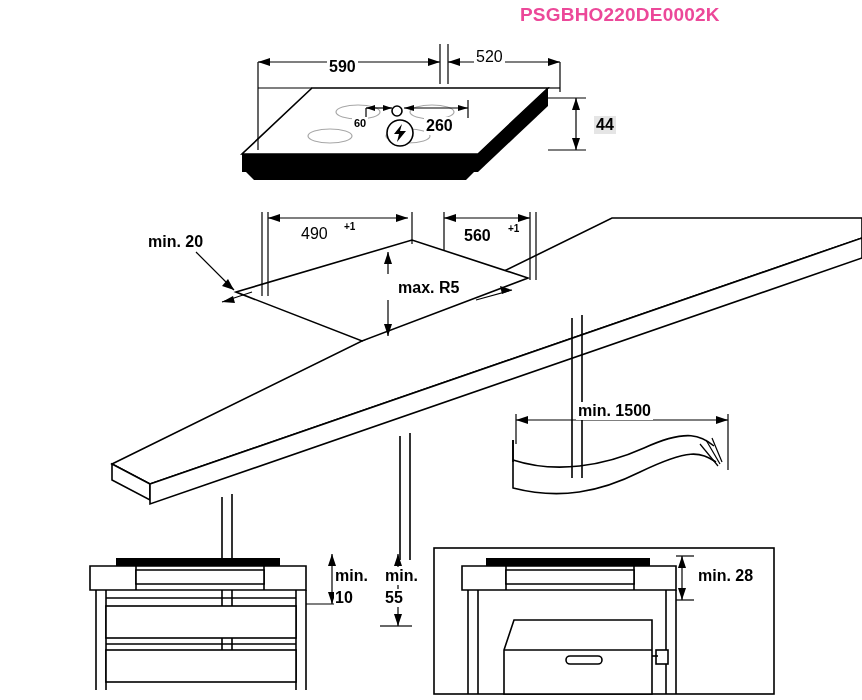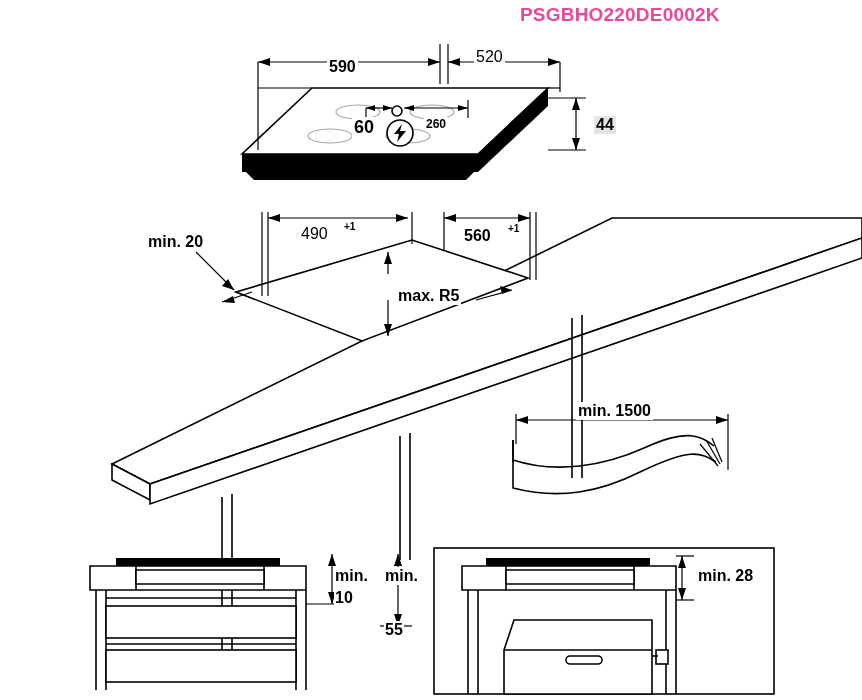--- a/index.html
+++ b/index.html
@@ -262,34 +262,34 @@
       <polygon class="fillblack" points="682,600 678,588 686,588"></polygon>
       <line class="ln thin" x1="676" y1="556" x2="694" y2="556"></line>
       <line class="ln thin" x1="676" y1="600" x2="694" y2="600"></line>
     </g>
 
   </svg>
 
   <div style="position:absolute; left:0; top:0; width:862px; height:700px; pointer-events:none;">
     <span style="position:absolute; left:307px; top:58px; font-size:16px; font-weight:bold; background:#fff; padding:0 2px;margin-left:20px;">590</span>
     <span style="position:absolute; left:474px; top:48px; font-size:16px; font-weight:normal; background:#fff; padding:0 2px;">520</span>
-    <span style="position:absolute; left:352px; top:117px; font-size:18px; font-weight:bold; background:#fff; padding:0 2px;">60</span>
-    <span style="position:absolute; left:424px; top:117px; font-size:12px; font-weight:bold; background:#fff; padding:0 2px;">260</span>
+    <span style="position:absolute; left:352px; top:117px; font-size:11px; font-weight:bold; background:#fff; padding:0 2px;">60</span>
+    <span style="position:absolute; left:424px; top:117px; font-size:16px; font-weight:bold; background:#fff; padding:0 2px;">260</span>
     <span style="position:absolute; left:594px; top:116px; font-size:16px; font-weight:bold; background:#e5e5e5; padding:0 2px;">44</span>
 
     <span style="position:absolute; left:146px; top:233px; font-size:16px; font-weight:bold; background:#fff; padding:0 2px;">min. 20</span>
     <span style="position:absolute; left:299px; top:225px; font-size:16px; font-weight:normal; background:#fff; padding:0 2px;">490</span>
     <span style="position:absolute; left:344px; top:221px; font-size:10px; font-weight:bold; background:#fff;">+1</span>
     <span style="position:absolute; left:462px; top:227px; font-size:16px; font-weight:bold; background:#fff; padding:0 2px;">560</span>
     <span style="position:absolute; left:508px; top:223px; font-size:10px; font-weight:bold; background:#fff;">+1</span>
-    <span style="position:absolute; left:396px; top:279px; font-size:16px; font-weight:bold; background:#fff; padding:0 2px;margin-top:8px;">max. R5</span>
+    <span style="position:absolute; left:396px; top:279px; font-size:16px; font-weight:bold; background:#fff; padding:0 2px;">max. R5</span>
 
     <span style="position:absolute; left:576px; top:402px; font-size:16px; font-weight:bold; background:#fff; padding:0 2px;text-align:center;">min. 1500</span>
 
     <span style="position:absolute; left:334px; top:567px; font-size:16px; font-weight:bold; background:#fff; padding:0 1px;">min.</span>
     <span style="position:absolute; left:334px; top:589px; font-size:16px; font-weight:bold; background:#fff; padding:0 1px;text-align:center;">10</span>
     <span style="position:absolute; left:384px; top:567px; font-size:16px; font-weight:bold; background:#fff; padding:0 1px;">min.</span>
-    <span style="position:absolute; left:384px; top:589px; font-size:16px; font-weight:bold; background:#fff; padding:0 1px;margin-top:32px;">55</span>
+    <span style="position:absolute; left:384px; top:589px; font-size:16px; font-weight:bold; background:#fff; padding:0 1px;">55</span>
 
     <span style="position:absolute; left:696px; top:567px; font-size:16px; font-weight:bold; background:#fff; padding:0 2px;">min. 28</span>
   </div>
 
 </div>
 
 </body></html>

